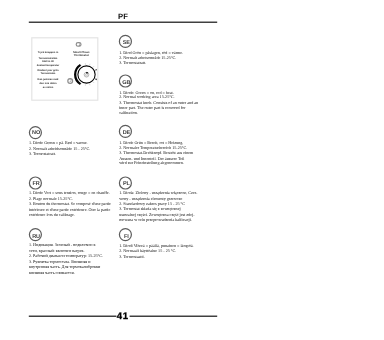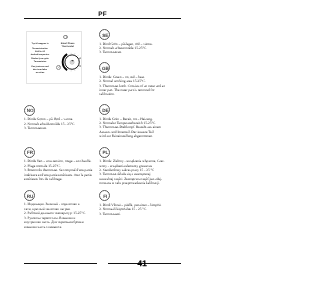--- a/index.html
+++ b/index.html
@@ -22,21 +22,21 @@
   .ln{font-family:"Liberation Serif",serif;font-size:3.45px;line-height:4.42px;white-space:nowrap;color:#111;}
   .cap{font-family:"Liberation Sans",sans-serif;font-size:2.1px;line-height:2.78px;font-weight:bold;color:#262626;white-space:nowrap;text-align:center;}
   .capgrp{margin-bottom:2.0px;}
   .klab{font-family:"Liberation Sans",sans-serif;font-size:2.25px;line-height:3.3px;font-weight:bold;color:#262626;text-align:center;white-space:nowrap;}
   .callout{position:absolute;width:4.9px;height:4.9px;border:0.5px solid #8e8e8e;border-radius:50%;
      box-sizing:border-box;}
   .callout span{position:absolute;left:-0.5px;top:-0.5px;width:4.9px;height:4.9px;display:flex;
      align-items:center;justify-content:center;font-size:3.5px;color:#606060;
      font-family:"Liberation Serif",serif;line-height:4.9px;}
   .pg{position:absolute;left:97.4px;top:259.5px;text-align:left;
-     font-size:8.0px;line-height:8.0px;font-weight:bold;color:#000;letter-spacing:0.5px;margin-left:40px;
+     font-size:8.0px;line-height:8.0px;font-weight:bold;color:#000;letter-spacing:0.5px;
      -webkit-text-stroke:0.25px #000;}
   .pgmask{position:absolute;background:#fff;}
 </style>
 </head>
 <body>
 
 <div class="page">
     <div class="hdr-title">PF</div>
     <div class="rule" style="top:18.4px"></div>
     <div class="fig"></div>

